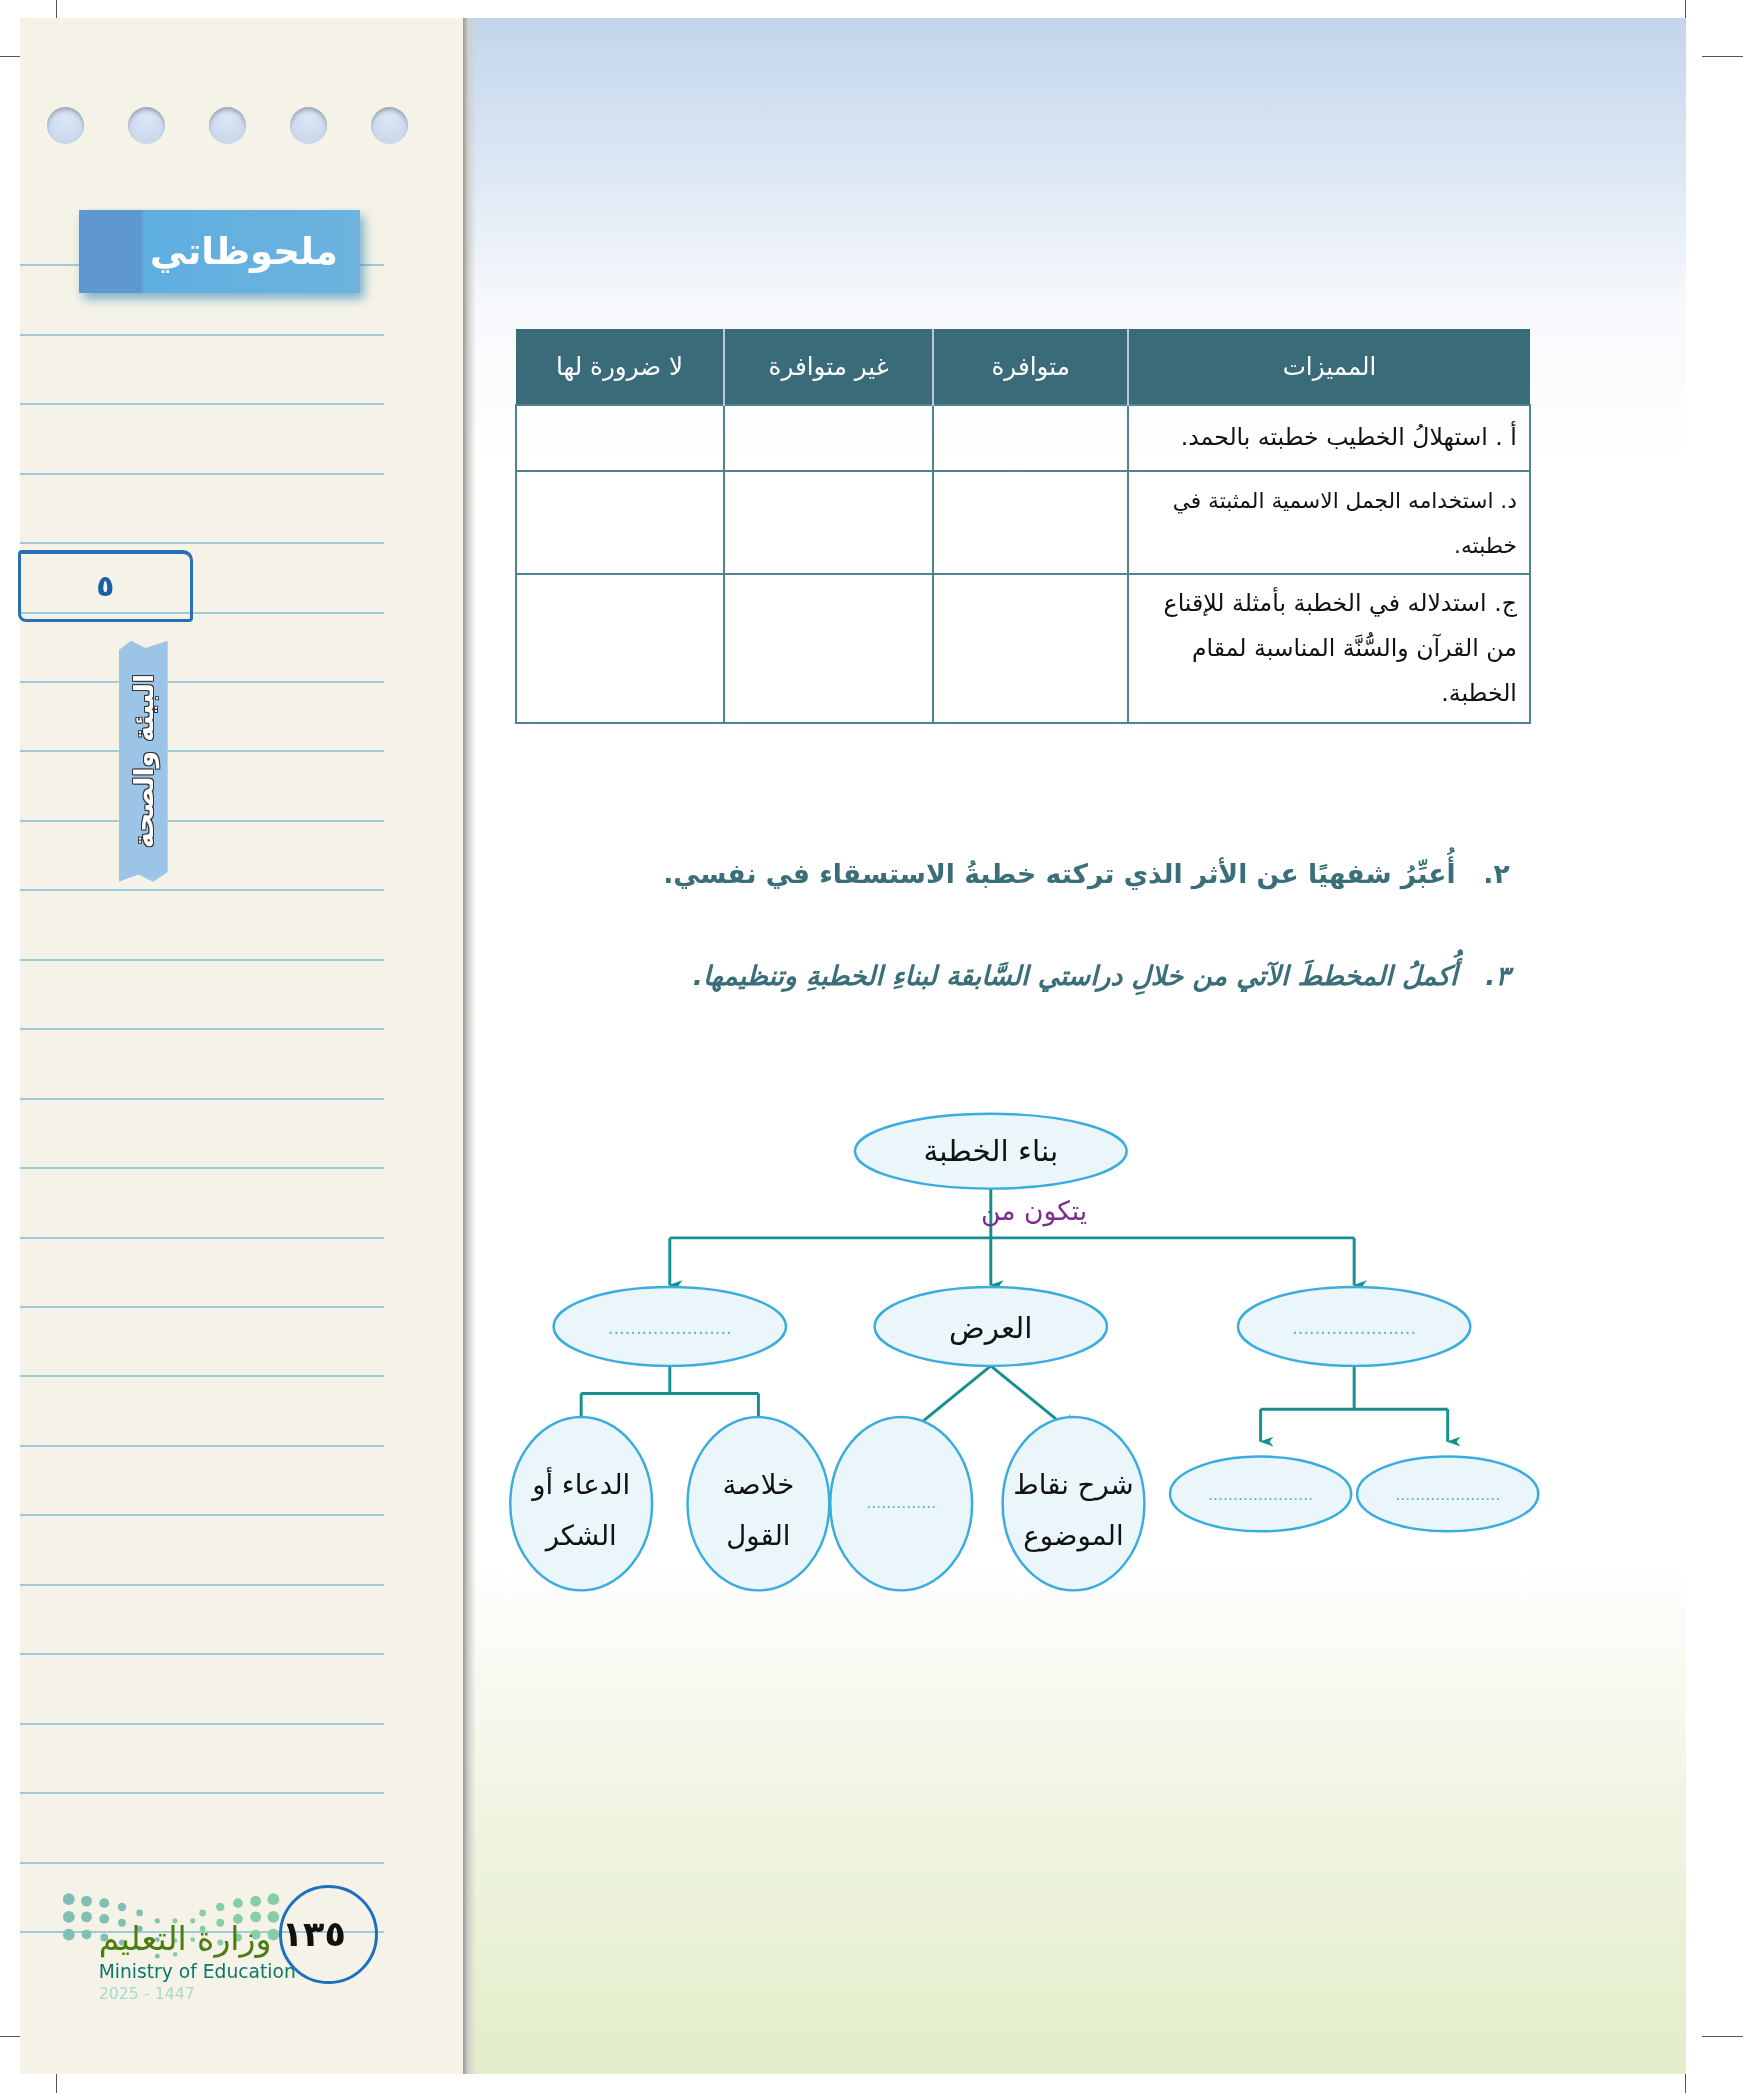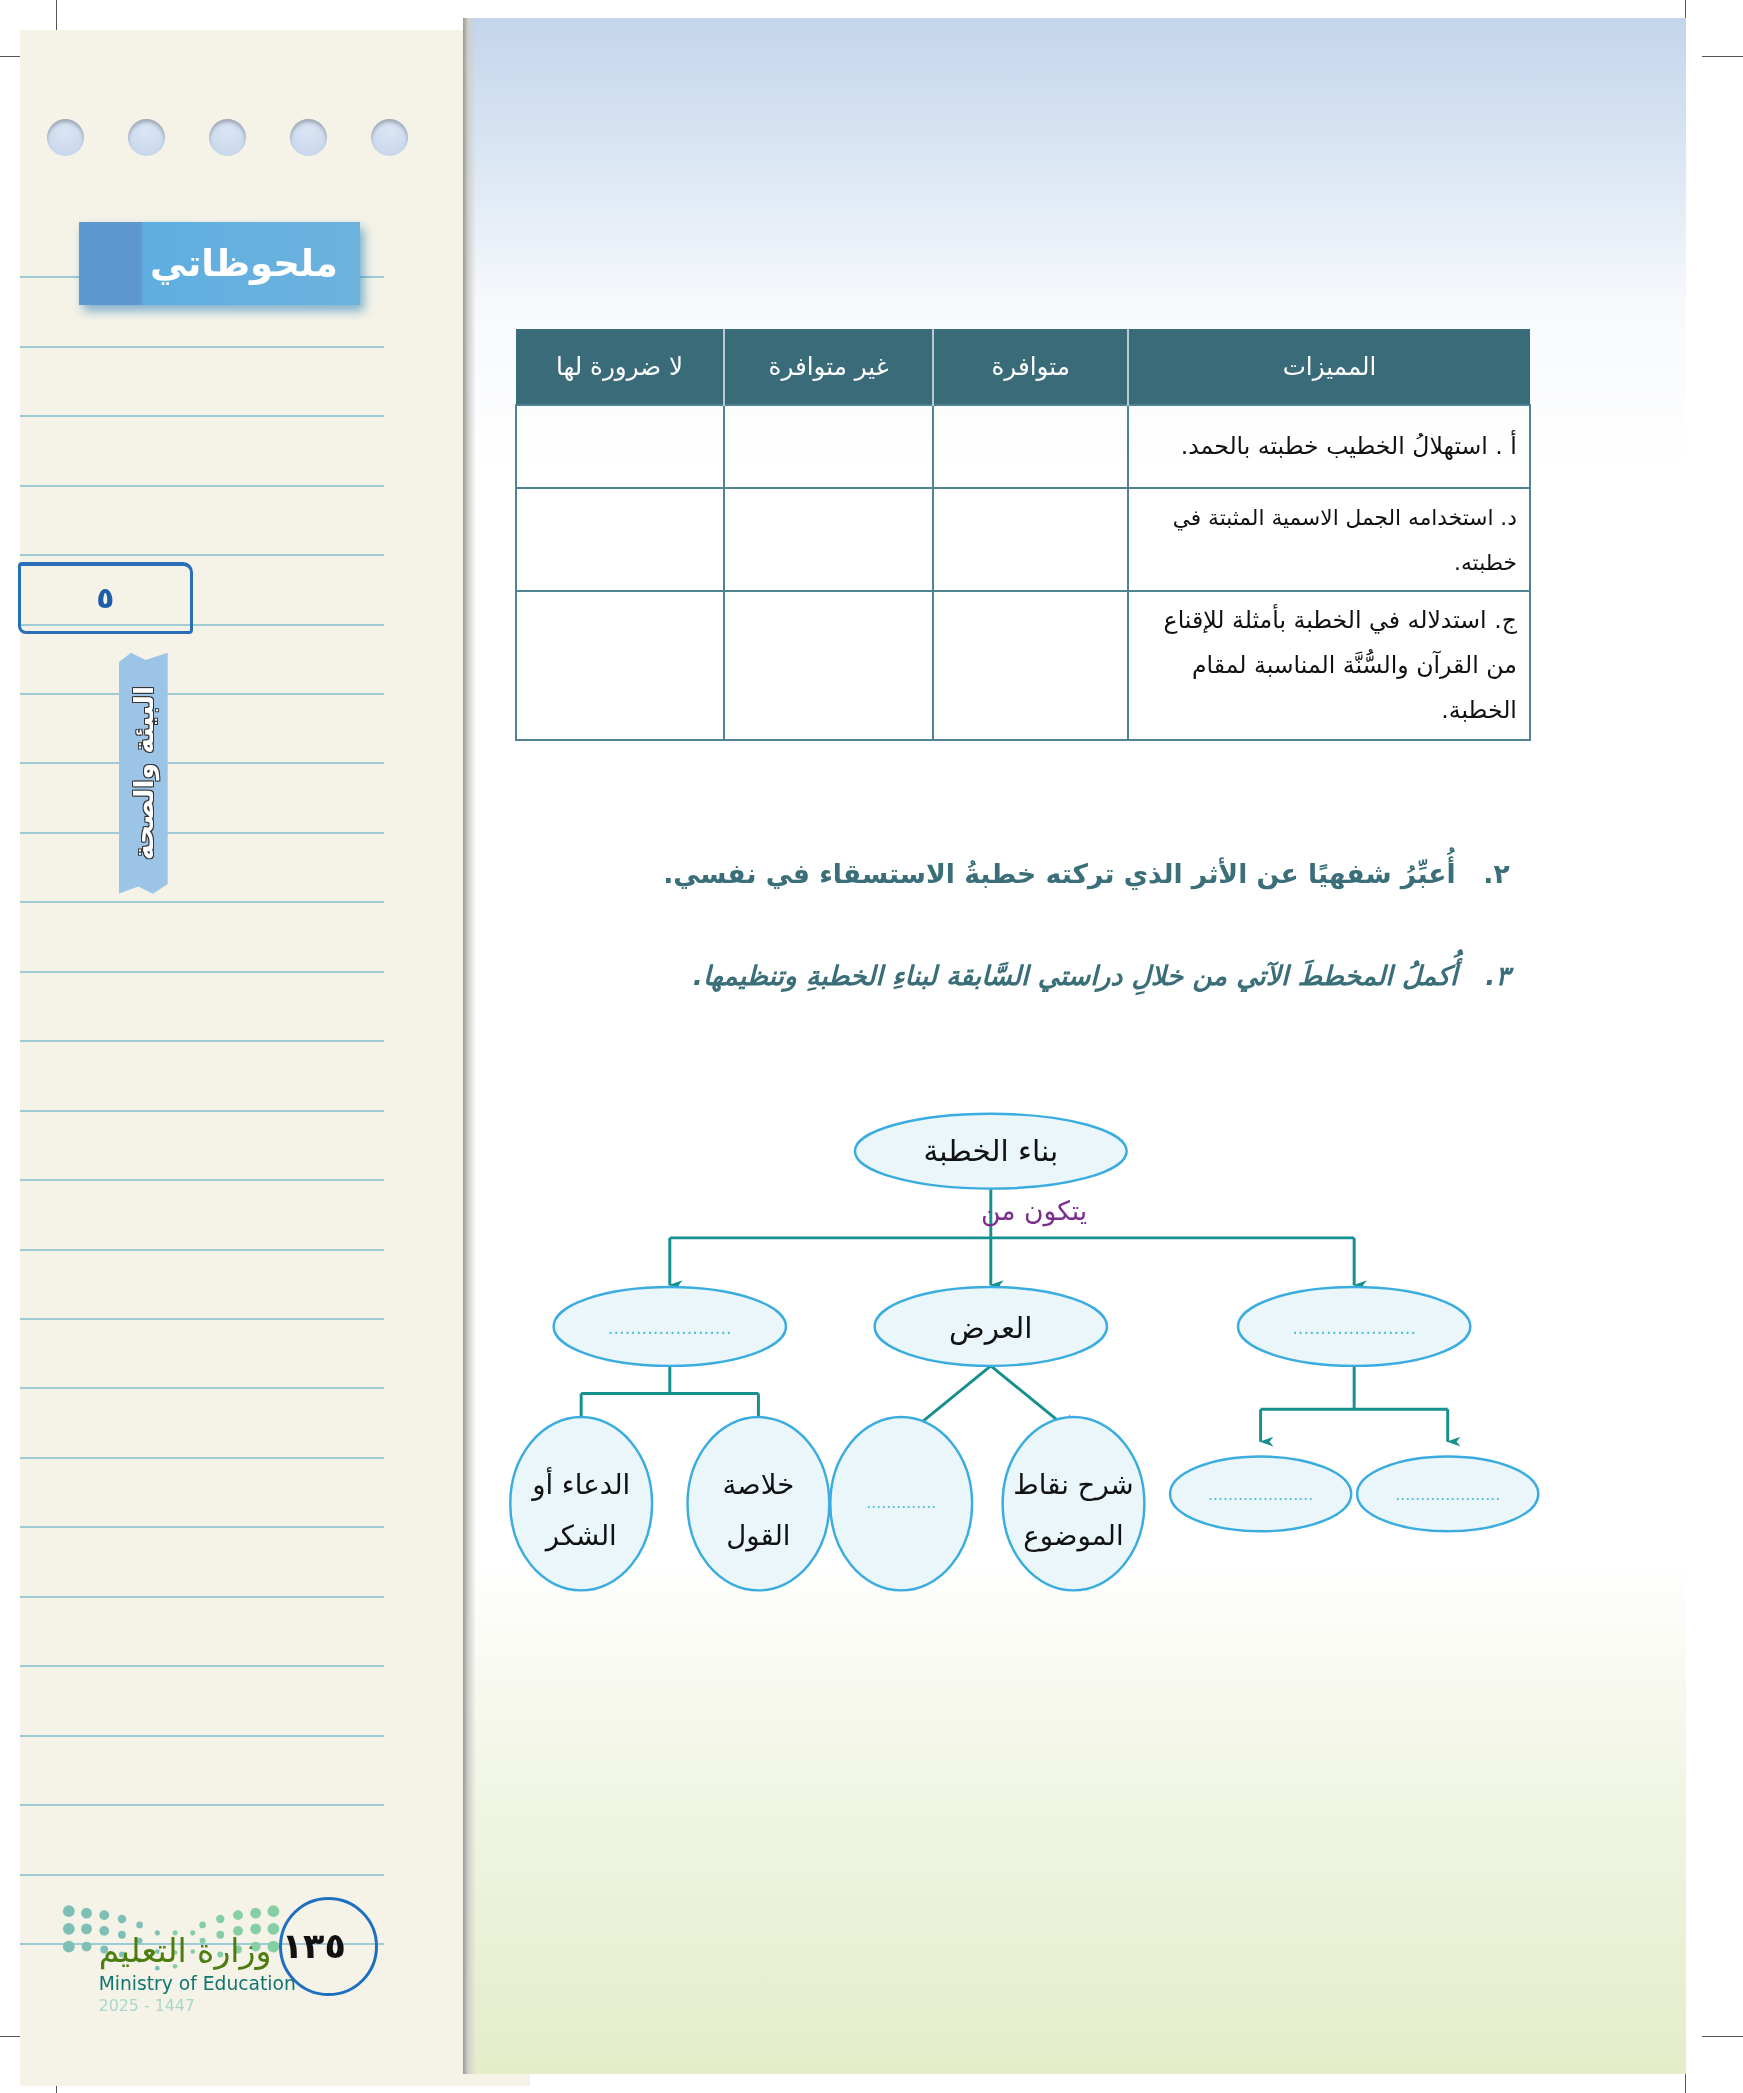--- a/index.html
+++ b/index.html
@@ -1,19 +1,19 @@
 <!DOCTYPE html>
 <html><head>
 <meta charset="utf-8">
 <style>
   html,body{margin:0;padding:0;background:#ffffff;}
   body{width:1744px;height:2093px;position:relative;overflow:hidden;font-family:"DejaVu Sans",sans-serif;}
   .crop{position:absolute;background:#555;}
   .page{position:absolute;left:19.7px;top:17.7px;width:1667px;height:2056px;}
-  .sidebar{position:absolute;left:0;top:12px;width:510px;height:100%;background:#f5f3e8;}
+  .sidebar{position:absolute;left:0;top:0;width:510px;height:100%;background:#f5f3e8;}
   .main{position:absolute;left:443px;top:0;width:1223px;height:100%;
         background:linear-gradient(to bottom,#c3d5ec 0%,#dfe9f5 8%,#f7f9fc 14%,#ffffff 22%,#ffffff 75%,#f2f6e6 85%,#e3edc9 100%);}
   .main-shadow{position:absolute;left:443px;top:0;width:13.8px;height:100%;
         background:linear-gradient(to right,#9a9a95,#d0d0cc 40%,rgba(255,255,255,0));}
   .hole{position:absolute;width:37px;height:37px;border-radius:50%;
         background:radial-gradient(circle at 50% 35%,#dbe6f5,#c4d3ea);
         box-shadow:inset 0 3px 3.9px rgba(0,0,0,0.25);}
   .notes-tab{position:absolute;left:59px;top:192px;width:281px;height:83px;
         background:linear-gradient(to right,#5f97cf 0%,#5f97cf 22%,#5eaee0 23%,#6db3de 100%);
         box-shadow:3.9px 5.9px 9.9px rgba(30,120,180,0.55);
@@ -164,21 +164,21 @@
   <table class="feat">
     <thead>
       <tr>
         <th>المميزات</th>
         <th>متوافرة</th>
         <th>غير متوافرة</th>
         <th>لا ضرورة لها</th>
       </tr>
     </thead>
     <tbody>
-      <tr style="height:83px;">
+      <tr style="height:66px;">
         <td>أ .  استهلالُ الخطيب خطبته بالحمد.</td>
         <td class="c1"></td>
         <td class="c"></td>
         <td class="c"></td>
       </tr>
       <tr style="height:86px;">
         <td style="font-size:21.7px;">د. استخدامه الجمل الاسمية المثبتة في خطبته.</td>
         <td class="c1"></td>
         <td class="c"></td>
         <td class="c"></td>

